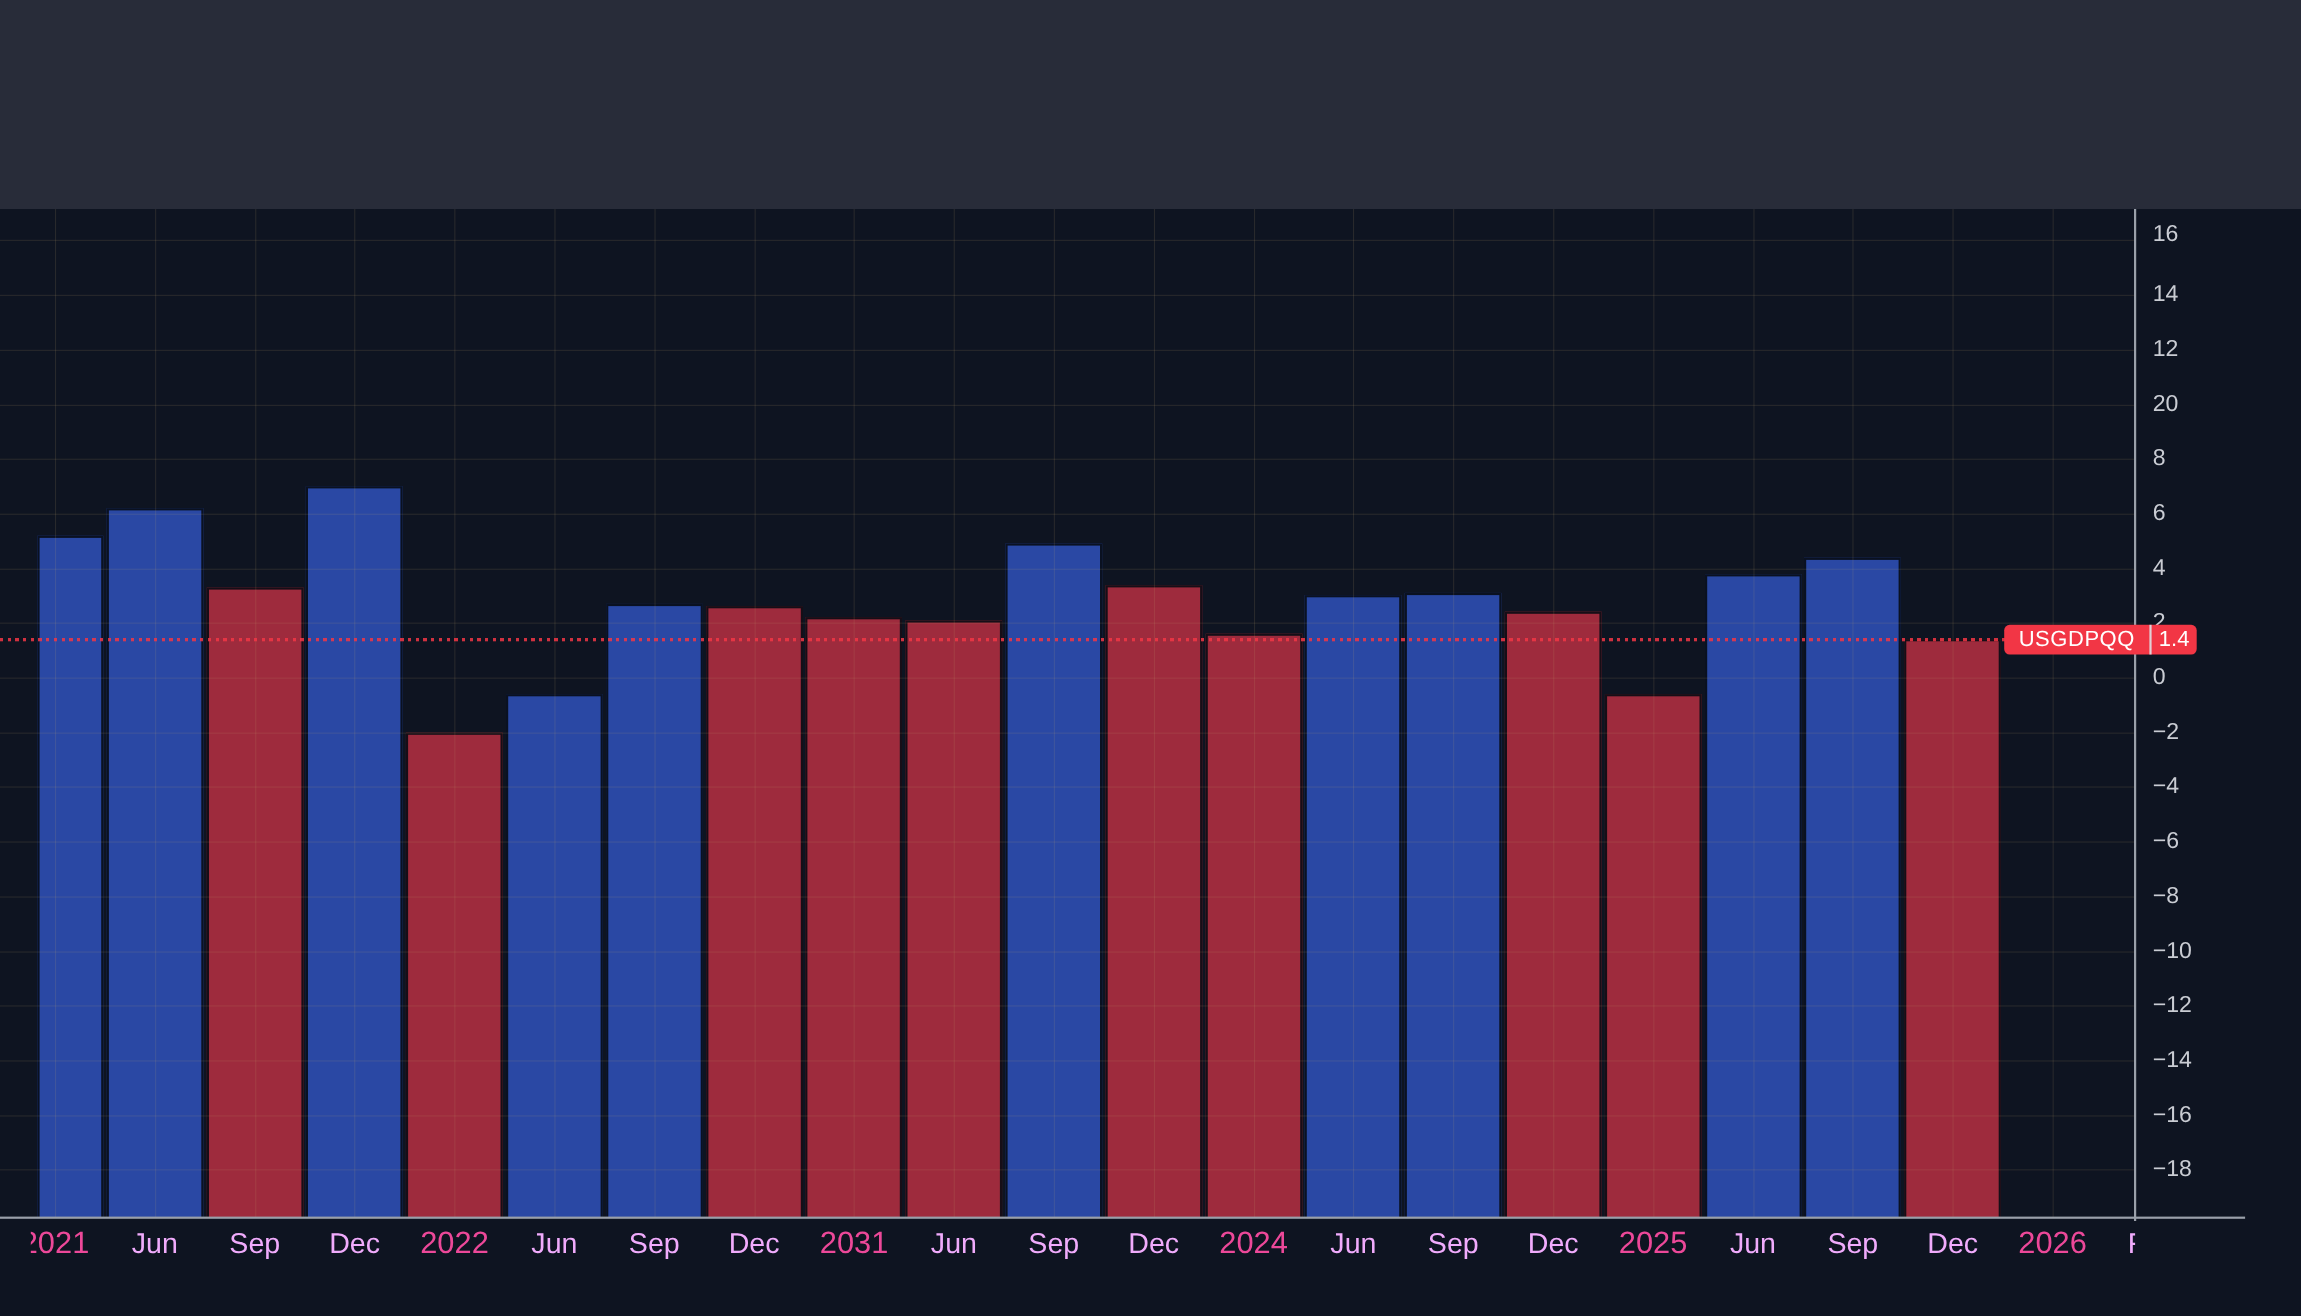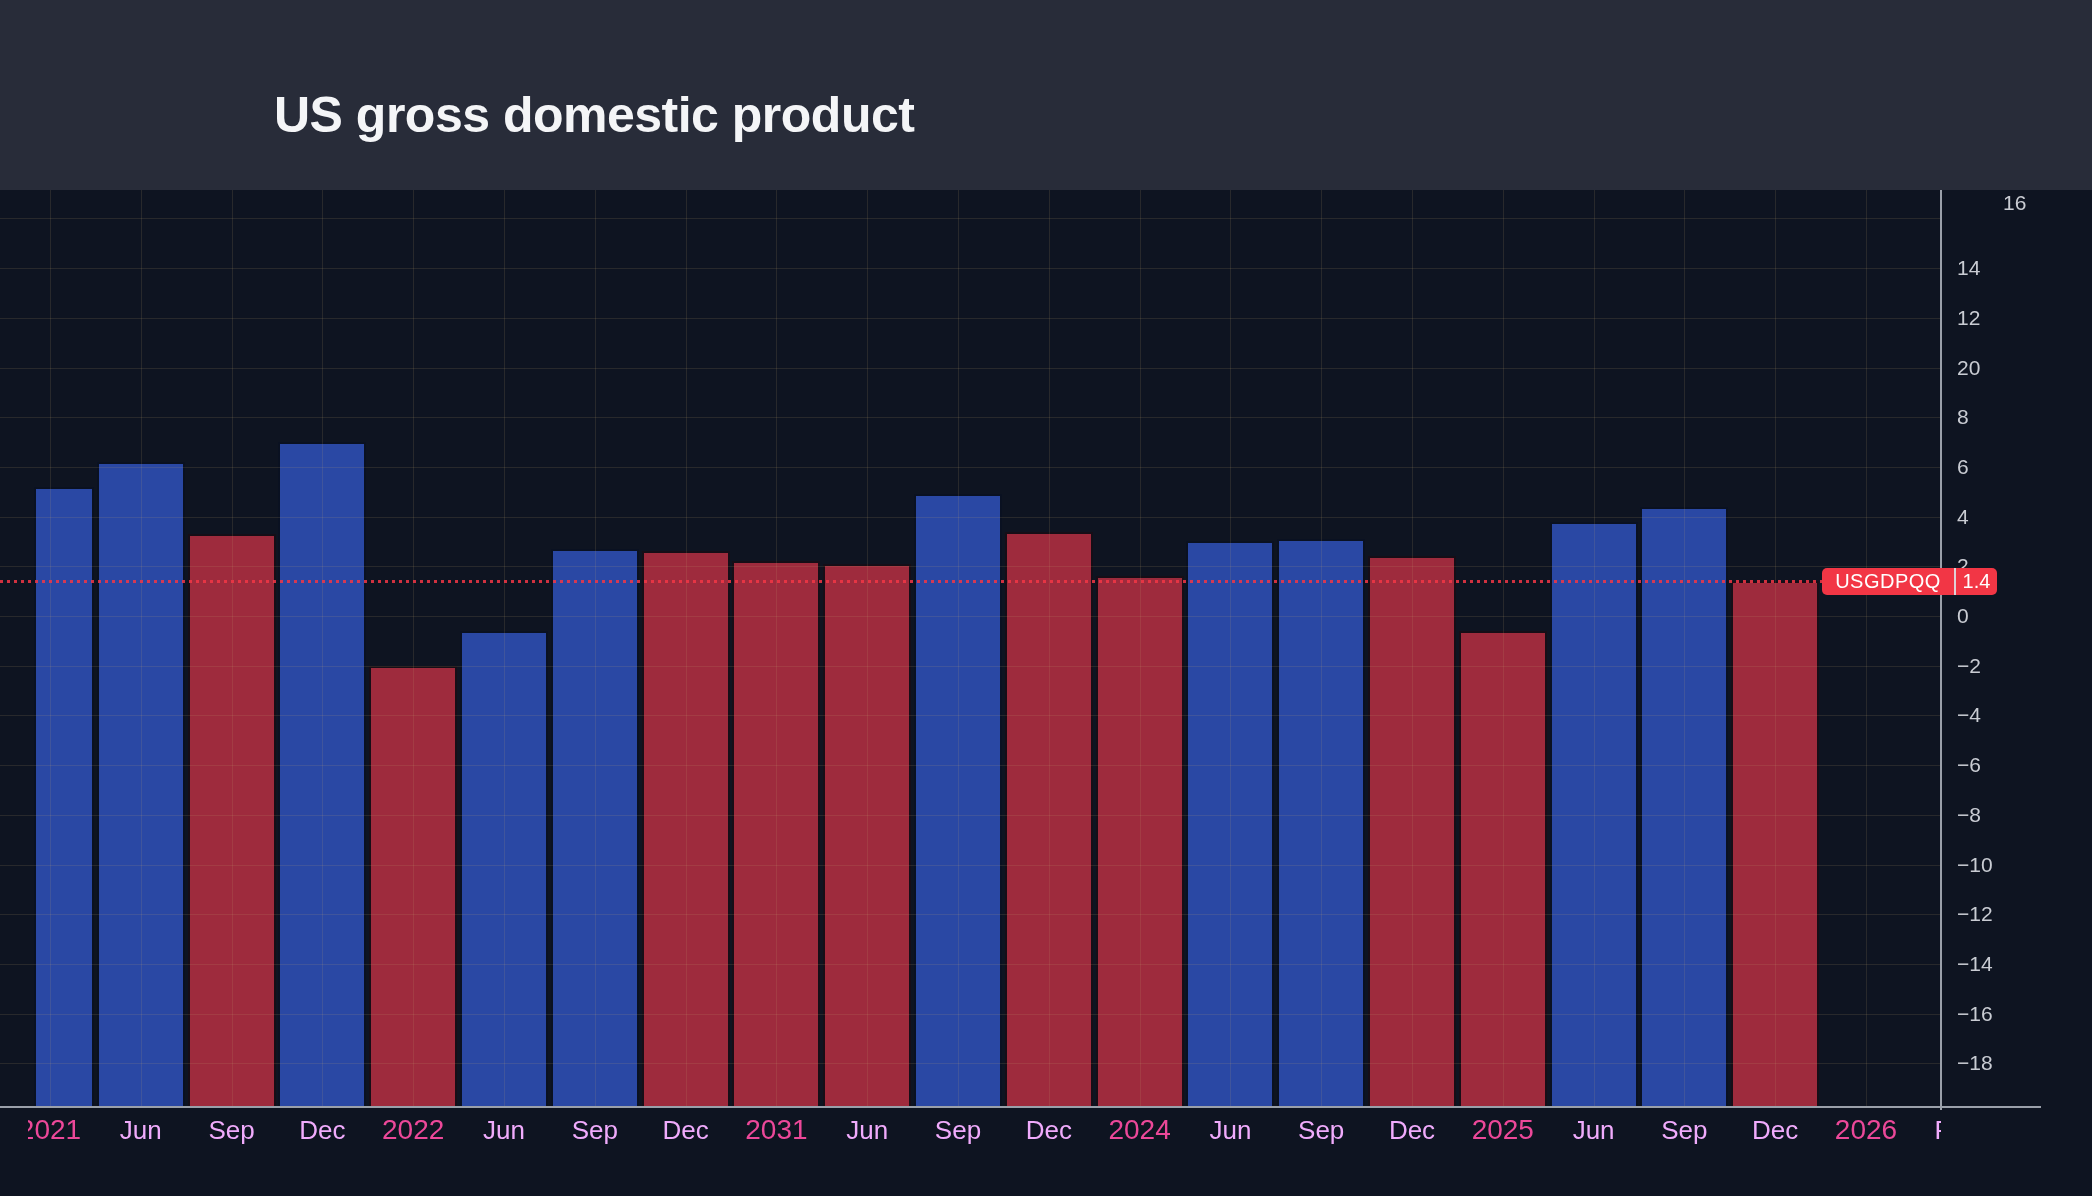--- a/index.html
+++ b/index.html
@@ -36,21 +36,20 @@
   .price-badge .sym{width:132px;text-align:center;letter-spacing:0.5px;}
   .price-badge .divider{width:2px;align-self:stretch;background:rgba(222,225,230,0.9);}
   .price-badge .val{flex:1;text-align:center;}
 </style>
 </head>
 <body>
 
 <div class="stage">
 
   <div class="header">
-    <div class="title">US gross domestic product</div>
   </div>
 
   <div class="chart">
     <div class="bars-layer">
         <div class="bar" style="left: 34px; top: 296.78px; width: 60px; height: 624.22px; background: rgb(42, 72, 164);"></div>
         <div class="bar" style="left: 96.8px; top: 271.93px; width: 88px; height: 649.07px; background: rgb(42, 72, 164);"></div>
         <div class="bar" style="left: 187.6px; top: 343.995px; width: 88px; height: 577.005px; background: rgb(158, 43, 61);"></div>
         <div class="bar" style="left: 278.4px; top: 252.05px; width: 88px; height: 668.95px; background: rgb(42, 72, 164);"></div>
         <div class="bar" style="left: 369.2px; top: 475.7px; width: 88px; height: 445.3px; background: rgb(158, 43, 61);"></div>
         <div class="bar" style="left: 460px; top: 440.91px; width: 88px; height: 480.09px; background: rgb(42, 72, 164);"></div>
@@ -107,21 +106,21 @@
         <div class="vgrid" style="left: 1502.8px;"></div>
         <div class="vgrid" style="left: 1593.6px;"></div>
         <div class="vgrid" style="left: 1684.4px;"></div>
         <div class="vgrid" style="left: 1775.2px;"></div>
         <div class="vgrid" style="left: 1866px;"></div>
       </div>
     <div class="dotted"></div>
     <div class="vaxis"></div>
     <div class="haxis"></div>
     <div id="yticks">
-        <div class="ytick" style="top: 0; margin-left: 46px;">16</div>
+        <div class="ytick" style="top: 10px;">16</div>
         <div class="ytick" style="top: 65.1px;">14</div>
         <div class="ytick" style="top: 114.8px;">12</div>
         <div class="ytick" style="top: 164.5px;">20</div>
         <div class="ytick" style="top: 214.2px;">8</div>
         <div class="ytick" style="top: 263.9px;">6</div>
         <div class="ytick" style="top: 313.6px;">4</div>
         <div class="ytick" style="top: 363.3px;">2</div>
         <div class="ytick" style="top: 413px;">0</div>
         <div class="ytick" style="top: 462.7px;">−2</div>
         <div class="ytick" style="top: 512.4px;">−4</div>

